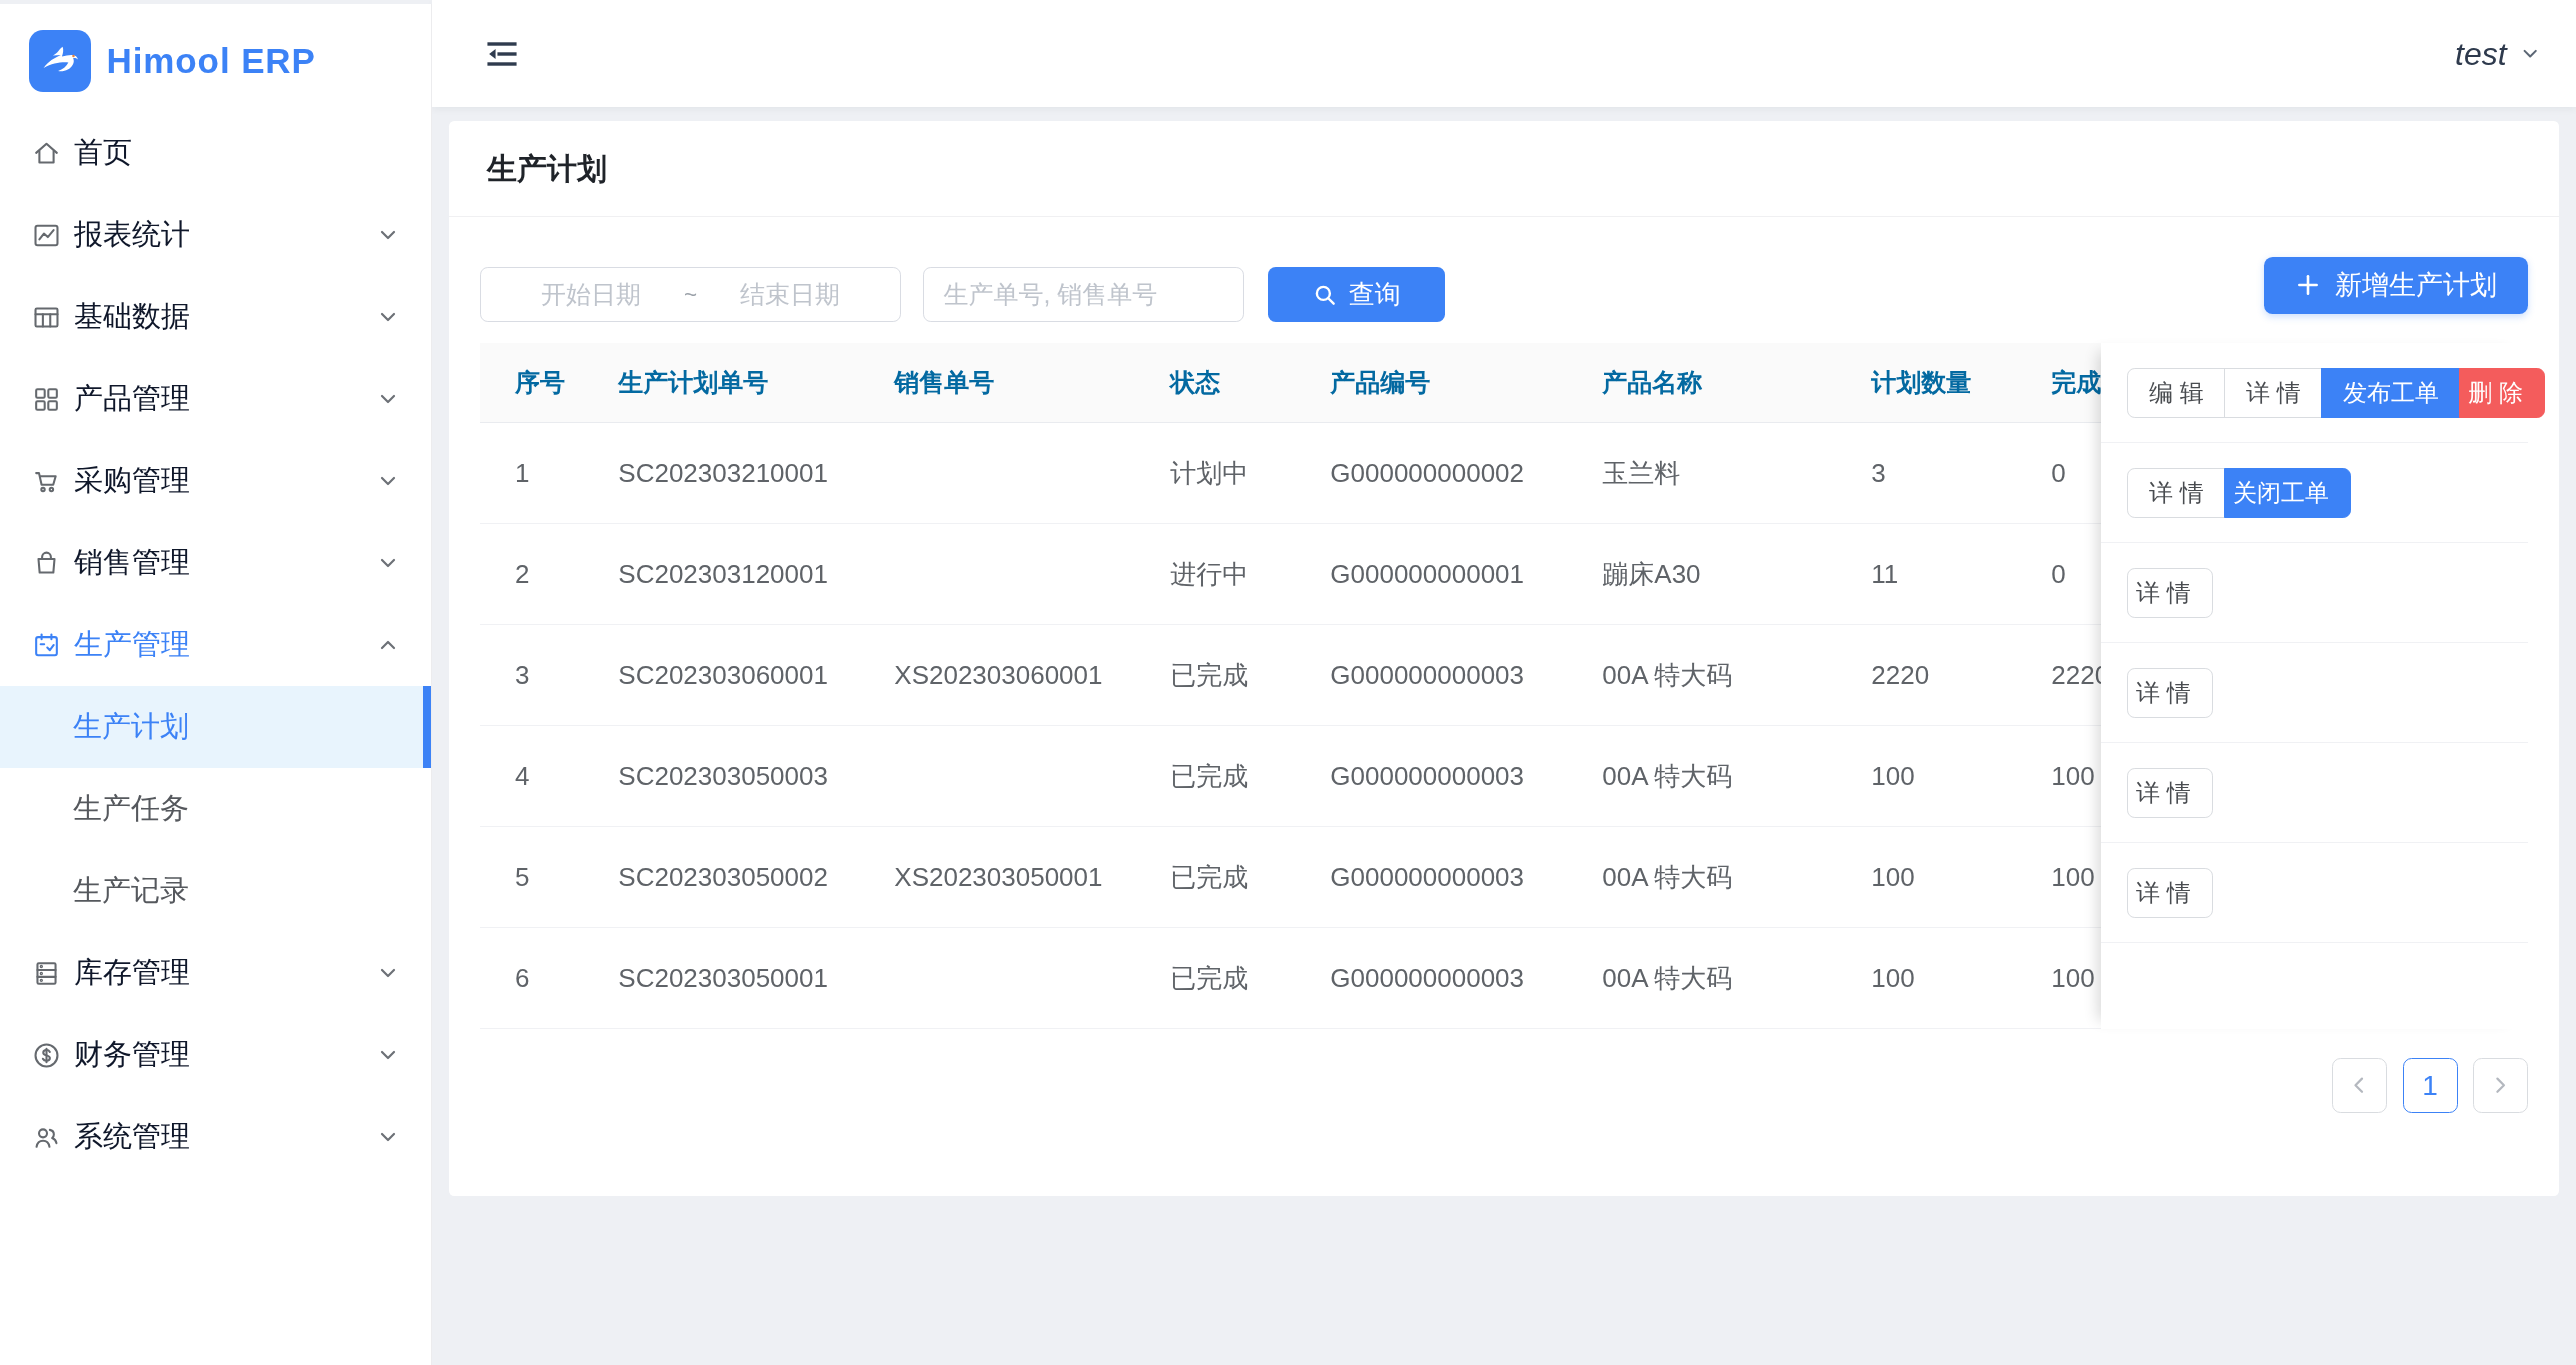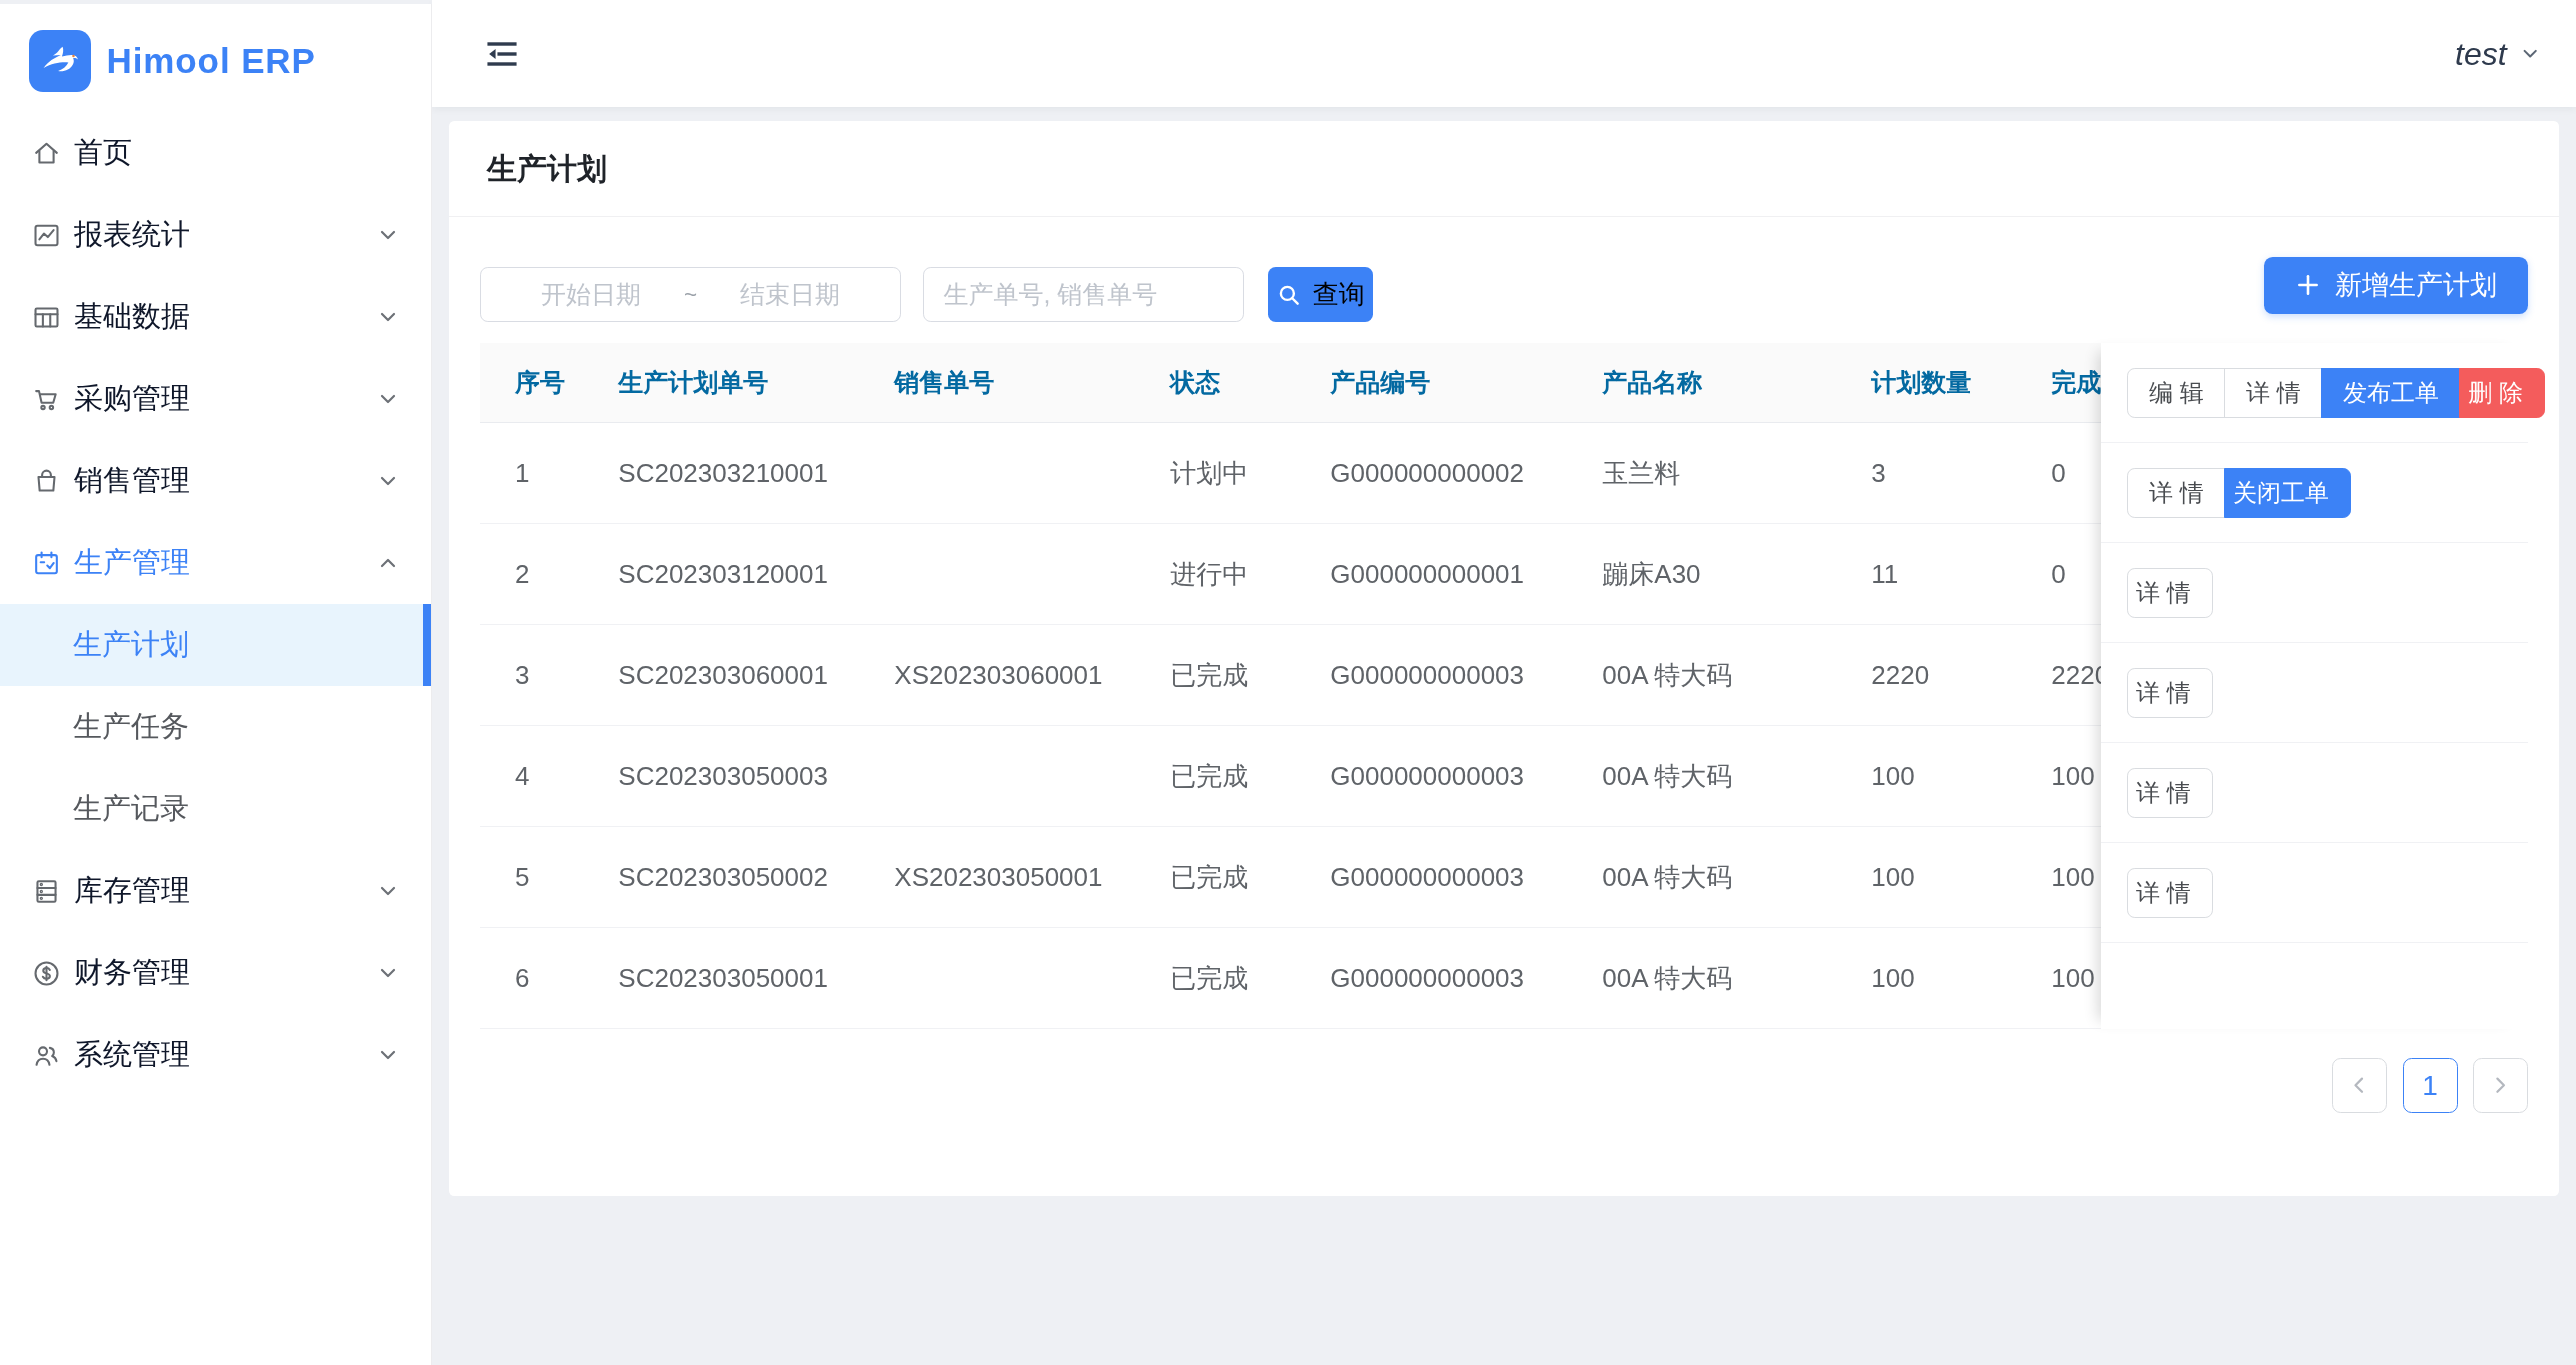--- a/index.html
+++ b/index.html
@@ -40,21 +40,21 @@
   .card{position:absolute;left:449px;top:121px;width:2110px;box-sizing:border-box;background:#fff;border-radius:5.2px;padding:0 31px 83px 31px;}
   .card-head{border-bottom:1.7px solid #f0f0f2;margin:0 -31px;padding:28px 38px 26px 38px;}
   .page-title{font-size:30px;font-weight:bold;color:#1f2329;}
   
   .filters{margin-top:50px;height:55px;display:flex;align-items:center;position:relative;}
   .date-range{width:421px;height:55px;box-sizing:border-box;border:1.7px solid #d9dce3;border-radius:7.8px;display:flex;align-items:center;padding:0 22.4px;background:#fff;cursor:text;}
   .date-range .ph{flex:1;text-align:center;font-size:25px;color:#bfc4cc;}
   .date-range .sep{font-size:22.4px;color:#9aa0a8;padding:0 5.2px;}
   .search-input{margin-left:22.4px;width:321px;height:55px;box-sizing:border-box;border:1.7px solid #d9dce3;border-radius:7.8px;padding:0 19px;font-size:25px;color:#303133;background:#fff;font-family:inherit;}
   .search-input::placeholder{color:#bfc4cc;}
-  .btn-query{margin-left:24px;height:55px;padding:0 8px;border:none;border-radius:7.8px;background:#3C82F6;color:#000000;font-size:26px;display:flex;align-items:center;gap:10.4px;cursor:pointer;font-family:inherit;}
+  .btn-query{margin-left:24px;height:55px;padding:0 44px;border:none;border-radius:7.8px;background:#3C82F6;color:#ffffff;font-size:26px;display:flex;align-items:center;gap:10.4px;cursor:pointer;font-family:inherit;}
   .btn-query svg{width:26px;height:26px;}
   .btn-add{position:absolute;right:0;top:-10.4px;height:57px;padding:0 31px;border:none;border-radius:8.6px;background:#3C82F6;color:#fff;font-size:27px;display:flex;align-items:center;gap:14px;cursor:pointer;font-family:inherit;box-shadow:0 2.6px 7px rgba(60,130,246,.25);}
   .btn-add svg{width:26px;height:26px;}
   
   .table-wrap{margin-top:21px;position:relative;}
   .trow{display:flex;align-items:center;height:100px;border-bottom:1.7px solid #f0f1f4;}
   .trow.thead{height:79px;background:#fafafa;border-bottom:1.7px solid #e9ebef;}
   .td{box-sizing:border-box;padding-left:17.3px;font-size:26px;color:#5f6368;flex:0 0 auto;white-space:nowrap;overflow:hidden;}
   .td:first-child{padding-left:35px;}
   .thead .td{font-size:25px;font-weight:bold;color:#0369a1;}
@@ -116,20 +116,36 @@
       <div class="mi">
         <span class="mi-ic">
           <svg viewBox="0 0 24 24" fill="none" stroke="currentColor" stroke-width="1.6" stroke-linecap="round" stroke-linejoin="round">
             <rect x="3.5" y="5" width="17" height="14" rx="1"></rect>
             <line x1="3.5" y1="9.5" x2="20.5" y2="9.5"></line>
             <line x1="9.2" y1="9.5" x2="9.2" y2="19"></line>
             <line x1="14.9" y1="9.5" x2="14.9" y2="19"></line>
           </svg>
         </span>
         <span class="mi-label">基础数据</span>
+        <span class="mi-chev">
+          <svg viewBox="0 0 24 24" fill="none" stroke="currentColor" stroke-width="2.2" stroke-linecap="round" stroke-linejoin="round">
+            <polyline points="6,9 12,15 18,9"></polyline>
+          </svg>
+        </span>
+      </div>
+      <div class="mi">
+        <span class="mi-ic">
+          <svg viewBox="0 0 24 24" fill="none" stroke="currentColor" stroke-width="1.6" stroke-linecap="round" stroke-linejoin="round">
+            <rect x="4" y="4" width="6.6" height="6.6" rx="1"></rect>
+            <rect x="13.4" y="4" width="6.6" height="6.6" rx="1"></rect>
+            <rect x="4" y="13.4" width="6.6" height="6.6" rx="1"></rect>
+            <rect x="13.4" y="13.4" width="6.6" height="6.6" rx="1"></rect>
+          </svg>
+        </span>
+        <span class="mi-label">产品管理</span>
         <span class="mi-chev">
           <svg viewBox="0 0 24 24" fill="none" stroke="currentColor" stroke-width="2.2" stroke-linecap="round" stroke-linejoin="round">
             <polyline points="6,9 12,15 18,9"></polyline>
           </svg>
         </span>
       </div>
       <div class="mi">
         <span class="mi-ic">
           <svg viewBox="0 0 24 24" fill="none" stroke="currentColor" stroke-width="1.6" stroke-linecap="round" stroke-linejoin="round">
             <path d="M4 5.5h2.2l2 9h9l1.9-6.5H7"></path>

